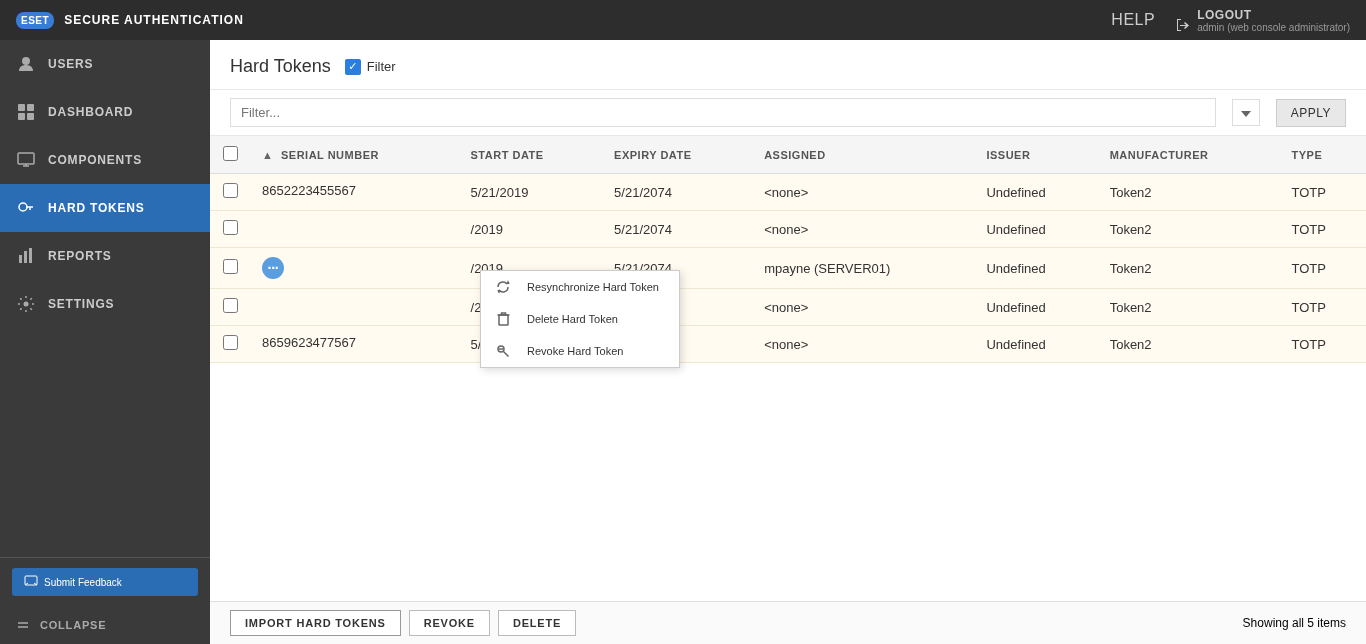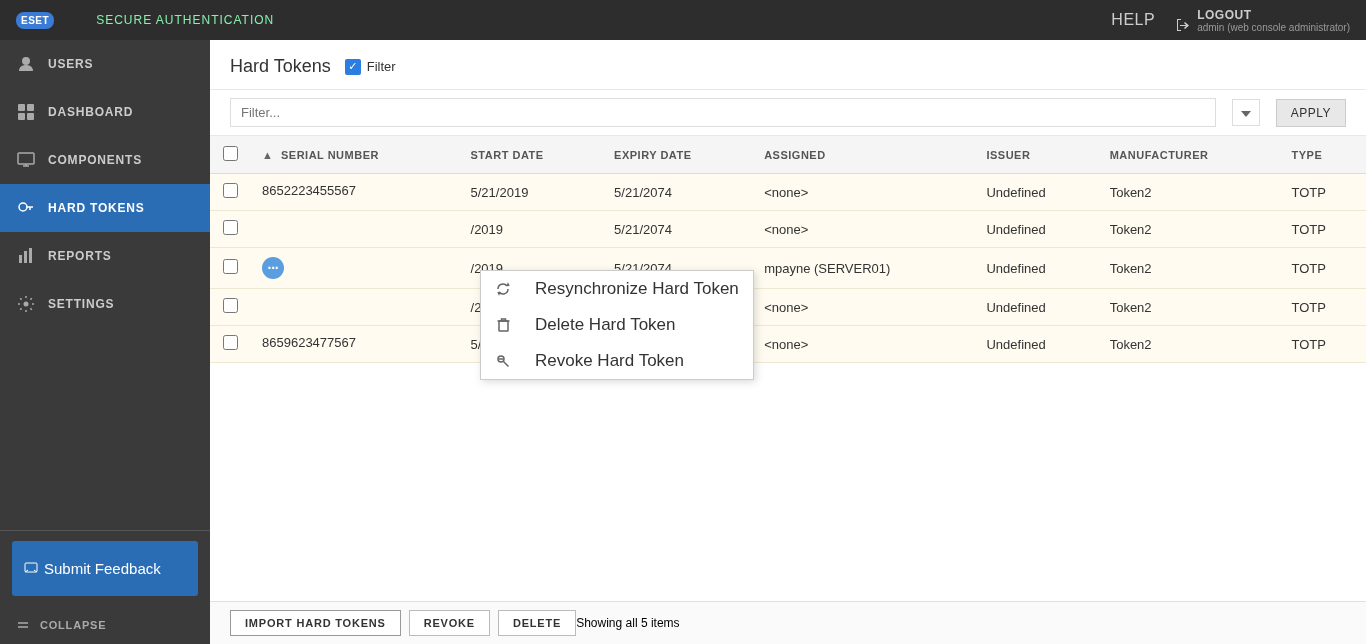--- a/index.html
+++ b/index.html
@@ -23,26 +23,25 @@
     .eset-logo {
       background: #3a7bd5;
       color: white;
       font-size: 10px;
       font-weight: bold;
       padding: 3px 5px;
       border-radius: 8px;
       letter-spacing: 0.5px;
     }
     .top-header-title {
-      color: #86efac;
+      color: #ffffff;
       font-size: 12px;
-      font-weight: 400;
+      font-weight: 700;
       letter-spacing: 1px;
       text-transform: uppercase;
-      margin-left: 32px;
     }
     .top-header-right {
       display: flex;
       align-items: center;
       gap: 20px;
     }
     .top-header-right a {
       color: #cccccc;
       text-decoration: none;
       font-size: 16px;
@@ -100,22 +99,22 @@
     .sidebar-bottom {
       margin-top: auto;
       border-top: 1px solid #555;
     }
     .submit-feedback-btn {
       margin: 10px 12px;
       background: #2a6db5;
       color: white;
       border: none;
       border-radius: 3px;
-      padding: 19px 12px;
-      font-size: 15px;
+      padding: 7px 12px;
+      font-size: 10px;
       cursor: pointer;
       display: flex;
       align-items: center;
       gap: 6px;
       width: calc(100% - 24px);
     }
     .collapse-item {
       display: flex;
       align-items: center;
       gap: 10px;
@@ -284,41 +283,41 @@
       left: 270px;
       background: white;
       border: 1px solid #ccc;
       box-shadow: 2px 2px 8px rgba(0,0,0,0.15);
       z-index: 100;
       min-width: 200px;
     }
     .context-menu-item {
       display: flex;
       align-items: center;
-      gap: 24px;
+      gap: 16px;
       padding: 8px 14px;
       cursor: pointer;
-      font-size: 17px;
+      font-size: 11px;
       color: #333;
     }
     .ctx-icon {
       width: 16px;
       height: 16px;
       display: flex;
       align-items: center;
       justify-content: center;
       color: #666;
       font-size: 13px;
     }
 
     
     .page-footer {
       display: flex;
       align-items: center;
-      justify-content: flex-start;
+      justify-content: space-between;
       padding: 8px 20px;
       border-top: 1px solid #e0e0e0;
       background: #fafafa;
       flex-shrink: 0;
     }
     .footer-actions {
       display: flex;
       gap: 8px;
     }
     .footer-btn {

